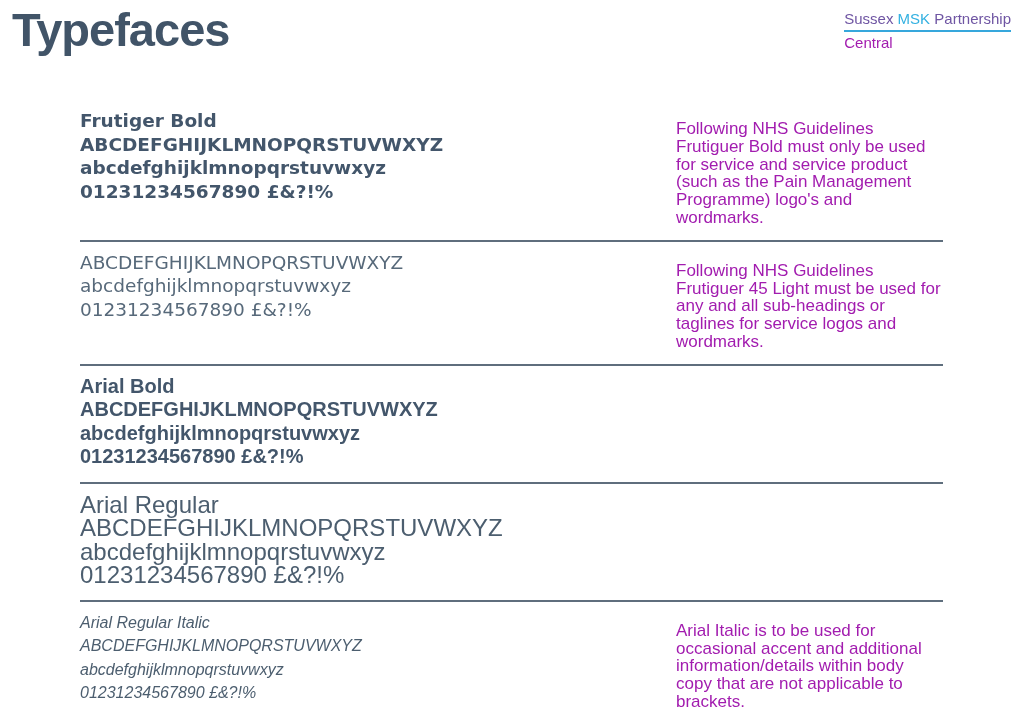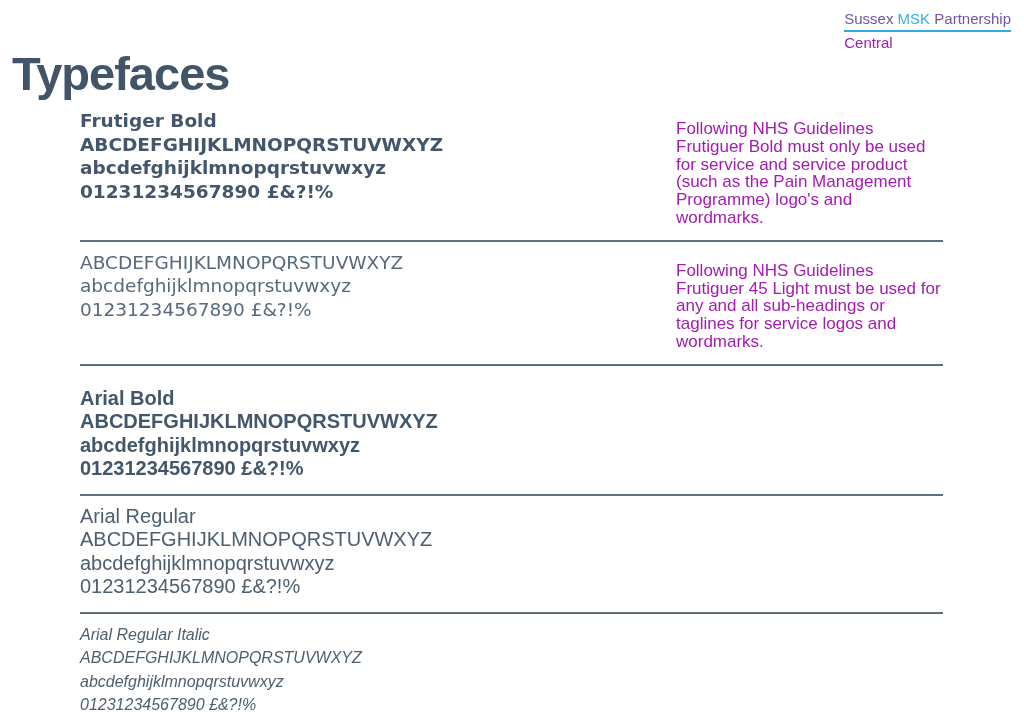--- a/index.html
+++ b/index.html
@@ -9,21 +9,20 @@
     position: relative;
     font-family: "Liberation Sans", sans-serif;
     overflow: hidden;
   }
 
   
   .page-title {
     position: absolute; left: 12px; top: 2px;
     font-size: 47px; font-weight: bold; letter-spacing: -1px;
     color: #415468;
-    margin-top: 44px;
   }
   .logo {
     position: absolute; right: 13px; top: 10px;
     text-align: left;
     font-size: 15px;
     line-height: 18px;
   }
   .logo-line1 { color: #6f55a3; white-space: nowrap; }
   .logo-line1 .msk { color: #33b1e1; }
   .logo-rule {
@@ -59,25 +58,25 @@
     font-family: "DejaVu Sans", sans-serif;
     font-weight: bold; font-size: 18.5px; line-height: 23.5px;
   }
   .fru-light .specimen {
     font-family: "DejaVu Sans", sans-serif;
     font-weight: normal; font-size: 18.5px; line-height: 23.5px;
     color: #57697a;
   }
   .arial-bold .specimen {
     font-family: "Liberation Sans", sans-serif;
-    font-weight: bold; font-size: 20px; line-height: 23.5px; margin-top: 12px;
+    font-weight: bold; font-size: 20px; line-height: 23.5px;
   }
   .arial-reg .specimen {
     font-family: "Liberation Sans", sans-serif;
-    font-weight: normal; font-size: 20px; line-height: 23.5px;
+    font-weight: normal; font-size: 24px; line-height: 23.5px;
     color: #4c5e6f;
   }
   .arial-italic .specimen {
     font-family: "Liberation Sans", sans-serif;
     font-style: italic; font-weight: normal; font-size: 16px; line-height: 23.5px;
     color: #4c5e6f;
   }
 </style>
 </head>
 <body>
@@ -129,15 +128,16 @@
     </div>
   </div>
 
   <div class="section arial-italic">
     <div class="specimen">
       <span class="line">Arial Regular Italic</span>
       <span class="line">ABCDEFGHIJKLMNOPQRSTUVWXYZ</span>
       <span class="line">abcdefghijklmnopqrstuvwxyz</span>
       <span class="line">01231234567890 £&amp;?!%</span>
     </div>
+    <div class="desc">Arial Italic is to be used for occasional accent and additional information/details within body copy that are not applicable to brackets.</div>
   </div>
 
 </div>
 
 </body></html>

